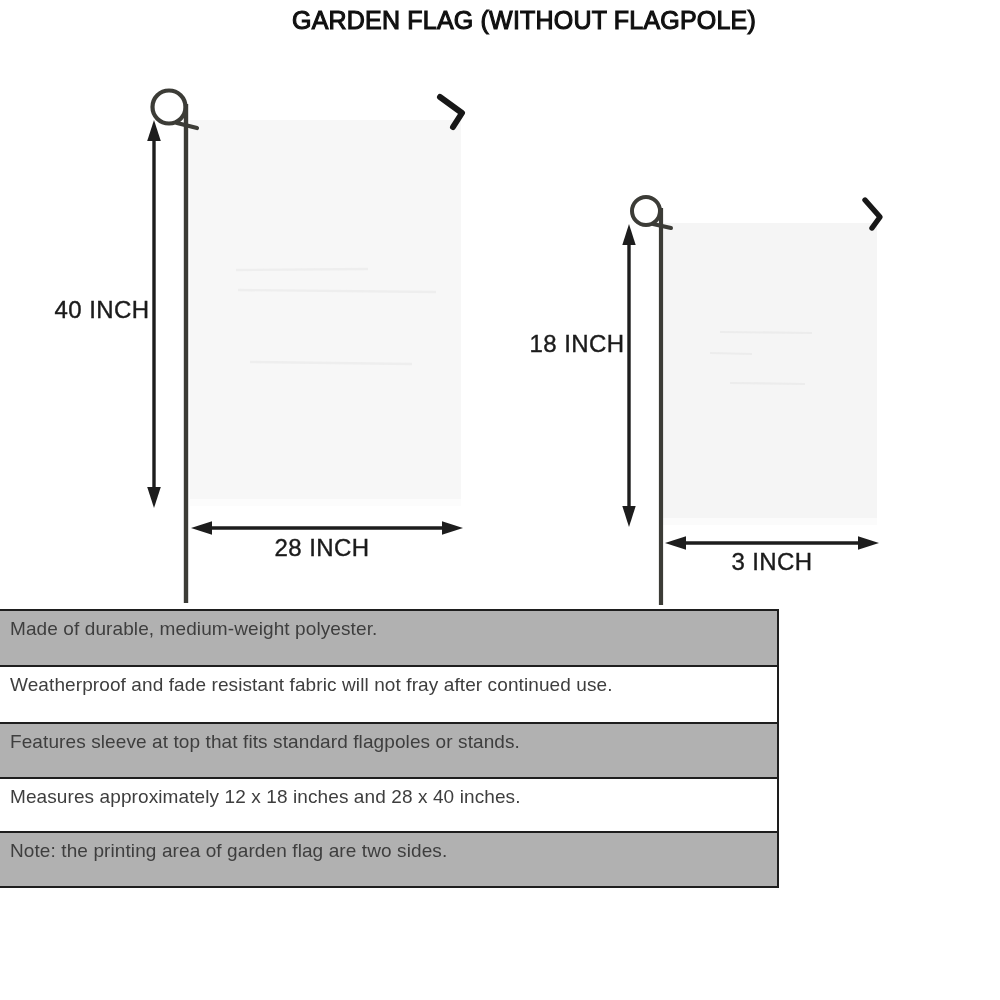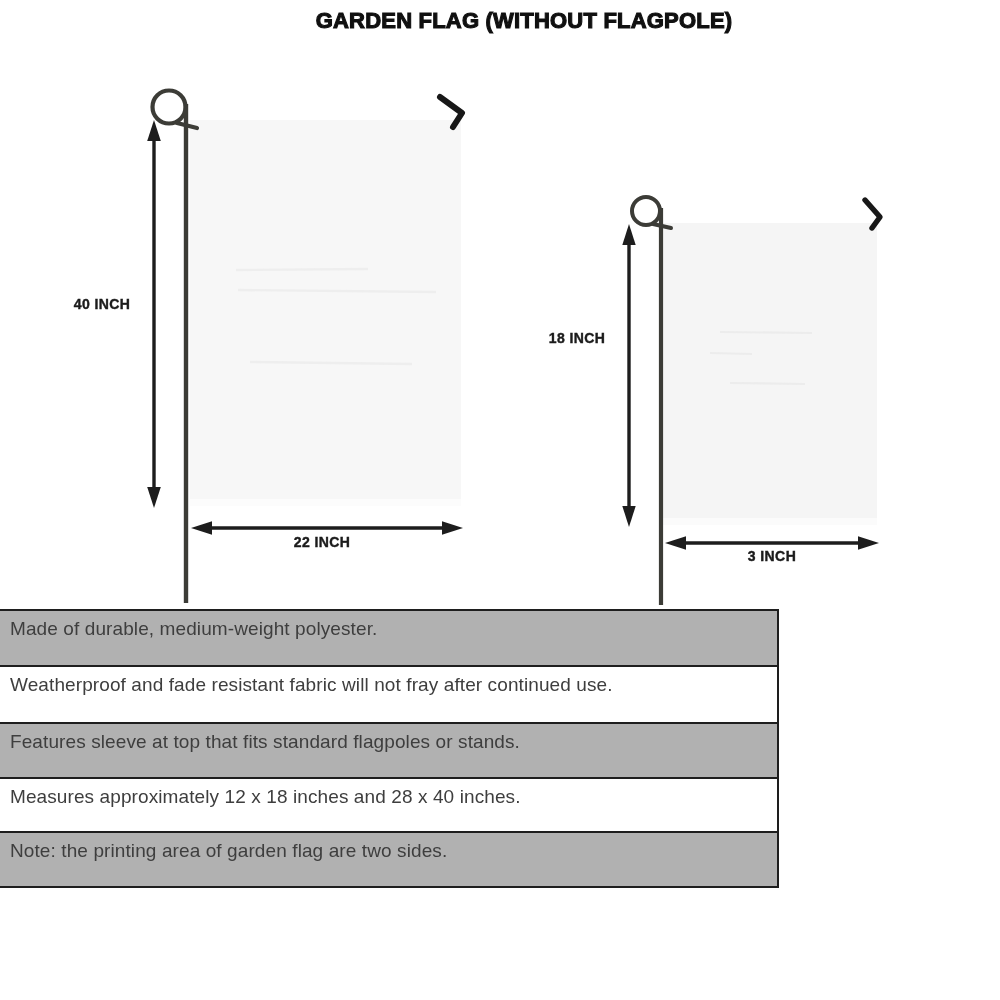--- a/index.html
+++ b/index.html
@@ -10,39 +10,39 @@
     overflow:hidden;
     font-family:"Liberation Sans", sans-serif;
   }
   
   .title-block{
     position:absolute;top:2px;left:0;width:1000px;
     text-align:center;
     color:#101010;
   }
   .title-line{
-    font-size:22px;
-    font-weight:700;
+    font-size:25px;
+    font-weight:400;
     line-height:37px;
     letter-spacing:0.2px;
     padding-left:48px;
     -webkit-text-stroke:1.1px #101010;
   }
   
   .lineart{
     position:absolute;top:0;left:0;width:1000px;height:1000px;
     pointer-events:none;
   }
   
   .dim-label{
     position:absolute;
     width:140px;
     text-align:center;
-    font-size:14px;
-    font-weight:700;
+    font-size:24px;
+    font-weight:400;
     color:#1b1b1b;
     letter-spacing:0.4px;
     -webkit-text-stroke:0.4px #1b1b1b;
   }
   #lbl-40{left:32px;top:296px;}
   #lbl-18{left:507px;top:330px;}
   #lbl-28{left:252px;top:534px;}
   #lbl-12{left:702px;top:548px;}
   
   .spec-table{
@@ -134,21 +134,21 @@
 
       <g fill="#1d1d1d" stroke="#1d1d1d">
         <line x1="681" y1="543" x2="863" y2="543" stroke-width="3.4"></line>
         <polygon points="665,543 686,536.2 686,549.8" stroke="none"></polygon>
         <polygon points="879,543 858,536.2 858,549.8" stroke="none"></polygon>
       </g>
     </g>
   </svg>
 
   <div class="dim-label" id="lbl-40">40 INCH</div>
-  <div class="dim-label" id="lbl-28">22 INCH</div>
+  <div class="dim-label" id="lbl-28">28 INCH</div>
   <div class="dim-label" id="lbl-18">18 INCH</div>
   <div class="dim-label" id="lbl-12">3 INCH</div>
 
   <div class="spec-table">
     <div class="spec-row gray">Made of durable, medium-weight polyester.</div>
     <div class="spec-row white">Weatherproof and fade resistant fabric will not fray after continued use.</div>
     <div class="spec-row gray">Features sleeve at top that fits standard flagpoles or stands.</div>
     <div class="spec-row white">Measures approximately 12 x 18 inches and 28 x 40 inches.</div>
     <div class="spec-row gray">Note: the printing area of garden flag are two sides.</div>
   </div>

